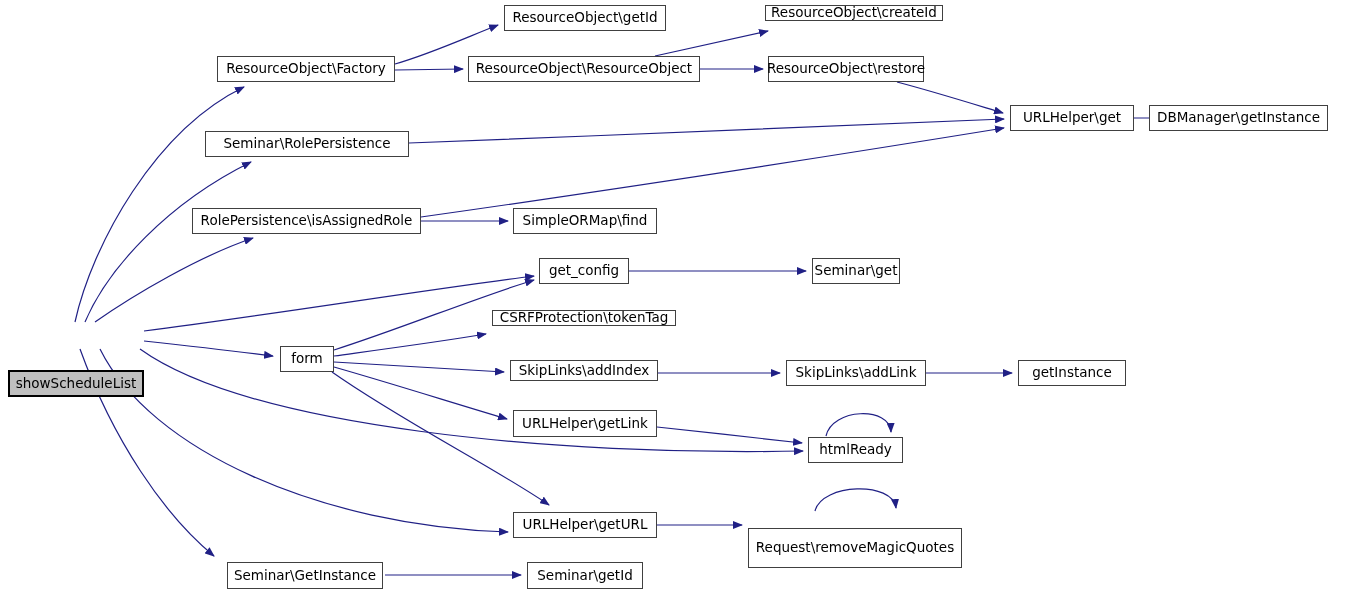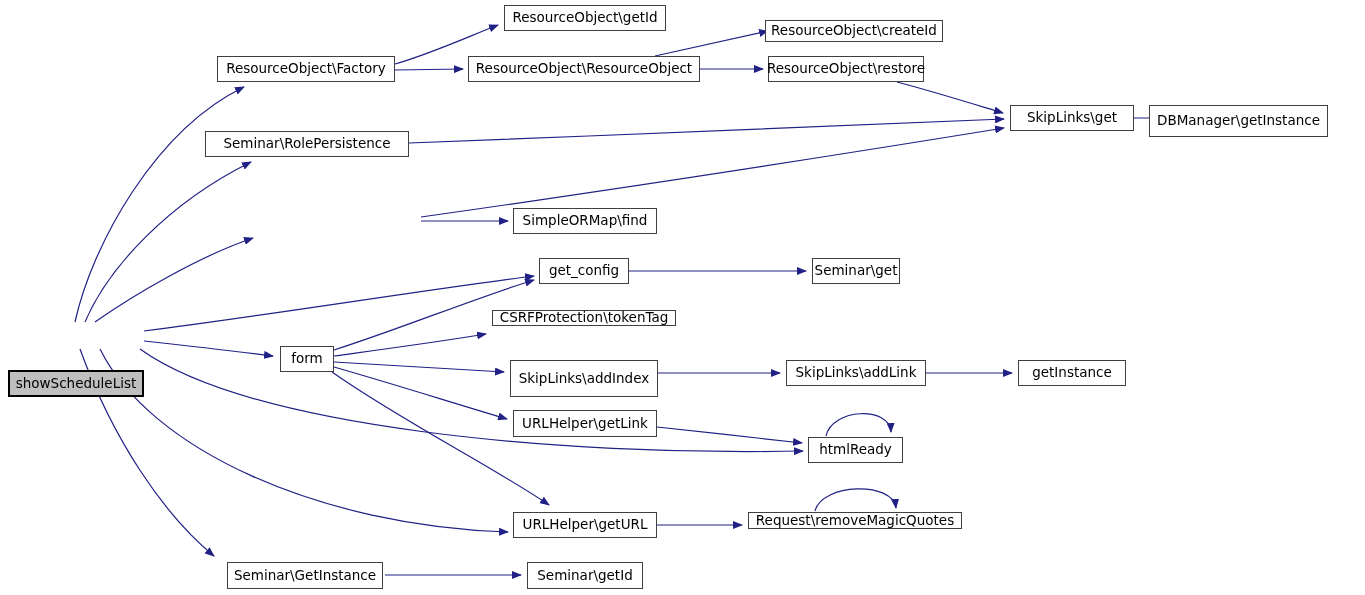--- a/index.html
+++ b/index.html
@@ -96,33 +96,34 @@
     <path class="edge" marker-end="url(#arrow)" d="M826,436 C832,408 890,406 891,432"></path>
     <path class="edge" marker-end="url(#arrow)" d="M657,525 L742,525"></path>
     <path class="edge" marker-end="url(#arrow)" d="M815,511 C822,483 893,481 896,508"></path>
     <path class="edge" marker-end="url(#arrow)" d="M385,575 L521,575"></path>
   </svg>
 
   <div class="node root" style="left:8px;   top:322px; width:136px; height:27px">showScheduleList</div>
   <div class="node" style="left:217px; top:56px;  width:178px; height:26px">ResourceObject\Factory</div>
   <div class="node" style="left:504px; top:5px;   width:162px; height:26px">ResourceObject\getId</div>
   <div class="node" style="left:468px; top:56px;  width:232px; height:26px">ResourceObject\ResourceObject</div>
-  <div class="node" style="left:765px; top:20px;   width:178px; height:22px">ResourceObject\createId</div>
+  <div class="node" style="left:765px; top:5px;   width:178px; height:16px">ResourceObject\createId</div>
   <div class="node" style="left:768px; top:56px;  width:156px; height:26px">ResourceObject\restore</div>
-  <div class="node" style="left:1010px;top:105px; width:124px; height:26px">SkipLinks\get</div>
-  <div class="node" style="left:1149px;top:105px; width:179px; height:32px">DBManager\getInstance</div>
+  <div class="node" style="left:1010px;top:105px; width:124px; height:26px">URLHelper\get</div>
+  <div class="node" style="left:1149px;top:105px; width:179px; height:26px">DBManager\getInstance</div>
   <div class="node" style="left:205px; top:131px; width:204px; height:26px">Seminar\RolePersistence</div>
+  <div class="node" style="left:192px; top:208px; width:229px; height:26px">RolePersistence\isAssignedRole</div>
   <div class="node" style="left:513px; top:208px; width:144px; height:26px">SimpleORMap\find</div>
   <div class="node" style="left:539px; top:258px; width:90px;  height:26px">get_config</div>
   <div class="node" style="left:812px; top:258px; width:88px;  height:26px">Seminar\get</div>
   <div class="node" style="left:492px; top:310px; width:184px; height:16px">CSRFProtection\tokenTag</div>
   <div class="node" style="left:280px; top:346px; width:54px;  height:26px">form</div>
-  <div class="node" style="left:510px; top:360px; width:148px; height:37px">SkipLinks\addIndex</div>
+  <div class="node" style="left:510px; top:360px; width:148px; height:21px">SkipLinks\addIndex</div>
   <div class="node" style="left:786px; top:360px; width:140px; height:26px">SkipLinks\addLink</div>
   <div class="node" style="left:1018px;top:360px; width:108px; height:26px">getInstance</div>
   <div class="node" style="left:513px; top:410px; width:144px; height:27px">URLHelper\getLink</div>
   <div class="node" style="left:808px; top:437px; width:95px;  height:26px">htmlReady</div>
   <div class="node" style="left:513px; top:512px; width:144px; height:26px">URLHelper\getURL</div>
-  <div class="node" style="left:748px; top:512px; width:214px; height:17px">Request\removeMagicQuotes</div>
+  <div class="node" style="left:748px; top:528px; width:214px; height:40px">Request\removeMagicQuotes</div>
   <div class="node" style="left:227px; top:562px; width:156px; height:27px">Seminar\GetInstance</div>
   <div class="node" style="left:527px; top:562px; width:116px; height:27px">Seminar\getId</div>
 
 </div>
 
 </body></html>

